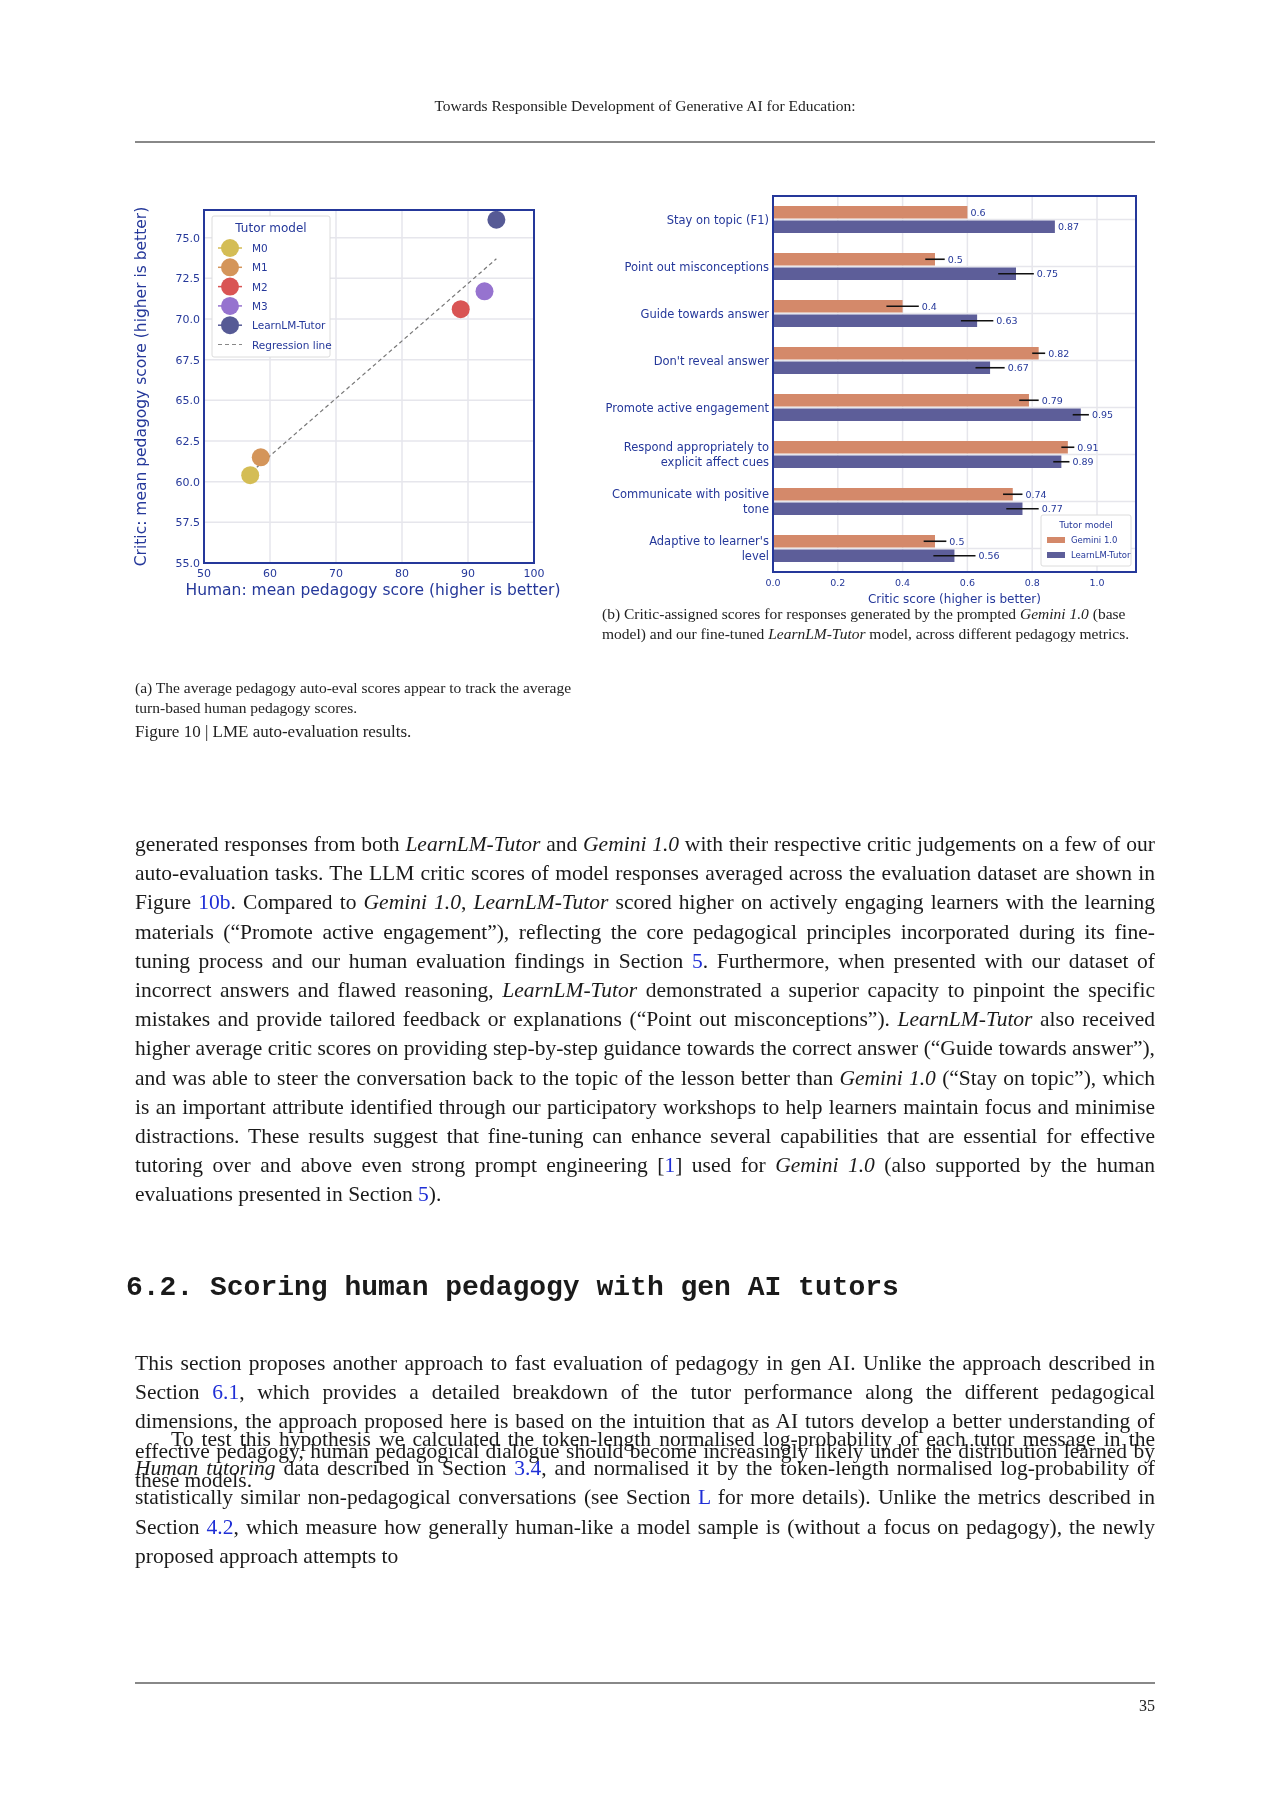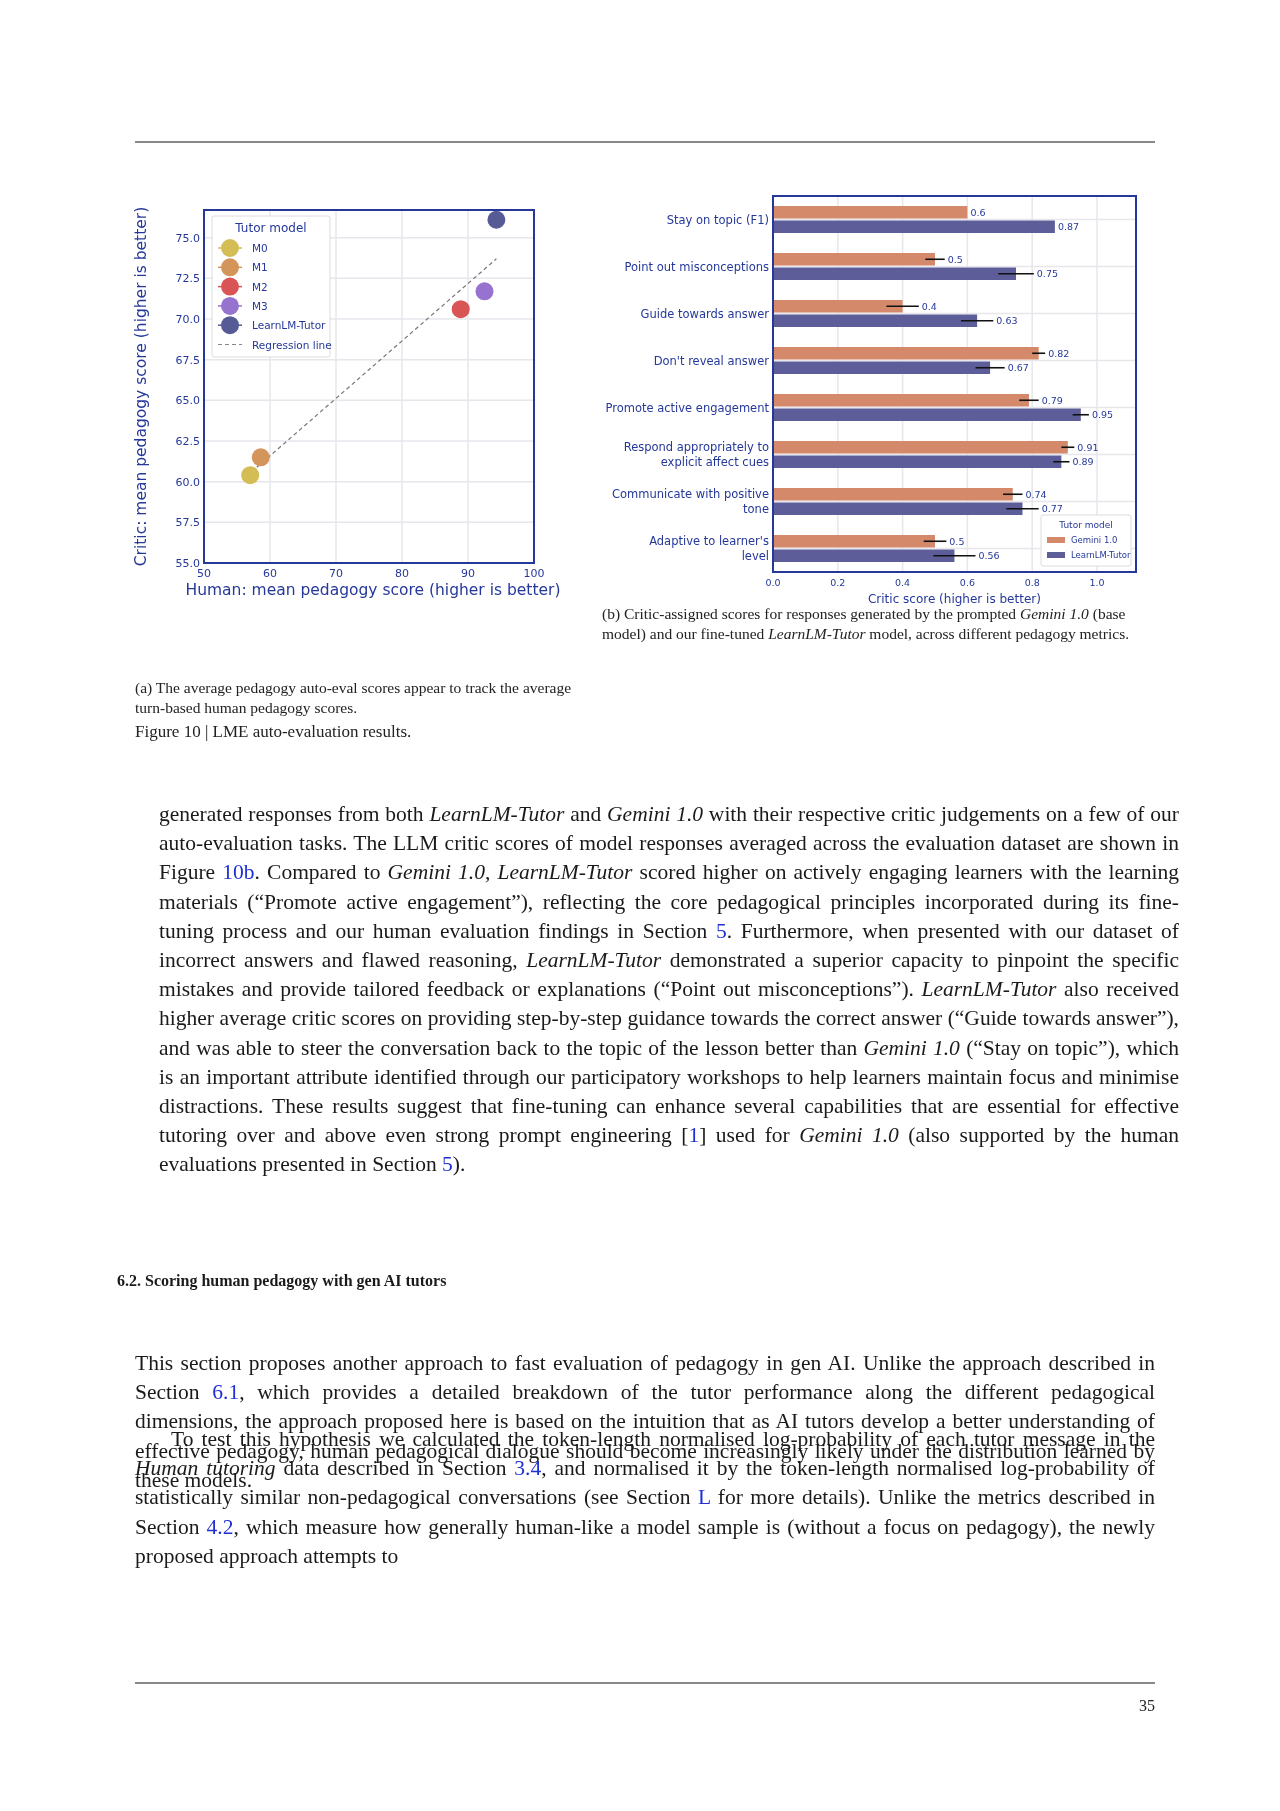--- a/index.html
+++ b/index.html
@@ -7,33 +7,34 @@
   .running-head { position:absolute; left:135px; width:1020px; top:96px; text-align:center; font-size:15.5px; line-height:20px; font-family:"Liberation Serif", serif; color:#222; }
   .head-rule { position:absolute; left:135px; width:1020px; top:141px; height:2px; background:#888; }
   .fig-a { position:absolute; left:130px; top:195px; width:440px; height:430px; }
   .fig-b { position:absolute; left:580px; top:190px; width:570px; height:430px; }
   svg text { font-family:"DejaVu Sans", sans-serif; }
   .cap { position:absolute; font-family:"Liberation Serif", serif; font-size:15.5px; line-height:20px; color:#222; }
   .cap-a { left:135px; top:638px; width:440px;margin-top:40px; }
   .cap-b { left:602px; top:604px; width:553px; }
   .fig-title { position:absolute; left:135px; top:722px; font-family:"Liberation Serif", serif; font-size:17px; color:#222;text-align:center; }
   .body-text { position:absolute; left:135px; width:1020px; font-family:"Liberation Serif", serif; font-size:21.5px; line-height:29.2px; color:#1a1a1a; text-align:justify; }
-  .p1 { top:800px;margin-left:24px; }
-  .section-heading { position:absolute; left:117px; top:1272px; font-family:Liberation Serif, serif; font-weight:bold; font-size:16px; color:#1a1a1a; }
+  .p1 { top:830px; }
+  .section-heading { position:absolute; left:126px; top:1272px; font-family:Liberation Mono, monospace; font-weight:bold; font-size:28px; color:#1a1a1a; }
   .p2 { top:1320px;margin-top:29px; }
   .p3 { top:1425px; text-indent:36px; }
   .link { color:#1f2fd6; }
   .foot-rule { position:absolute; left:135px; width:1020px; top:1682px; height:2px; background:#888; }
   .page-num { position:absolute; right:125px; top:1697px; font-family:"Liberation Serif", serif; font-size:16px; color:#222; }
   i { font-style:italic; }
 </style>
 </head>
 <body>
 
 <div class="running-head">
+  <div>Towards Responsible Development of Generative AI for Education:</div>
 </div>
 <div class="head-rule"></div>
 
 <div class="fig-a">
   <svg id="scatter" width="440" height="430">
       <line x1="74" x2="74" y1="15" y2="368" stroke="#e6e6ec" stroke-width="1.5"></line>
       <line x1="140" x2="140" y1="15" y2="368" stroke="#e6e6ec" stroke-width="1.5"></line>
       <line x1="206" x2="206" y1="15" y2="368" stroke="#e6e6ec" stroke-width="1.5"></line>
       <line x1="272" x2="272" y1="15" y2="368" stroke="#e6e6ec" stroke-width="1.5"></line>
       <line x1="338" x2="338" y1="15" y2="368" stroke="#e6e6ec" stroke-width="1.5"></line>

